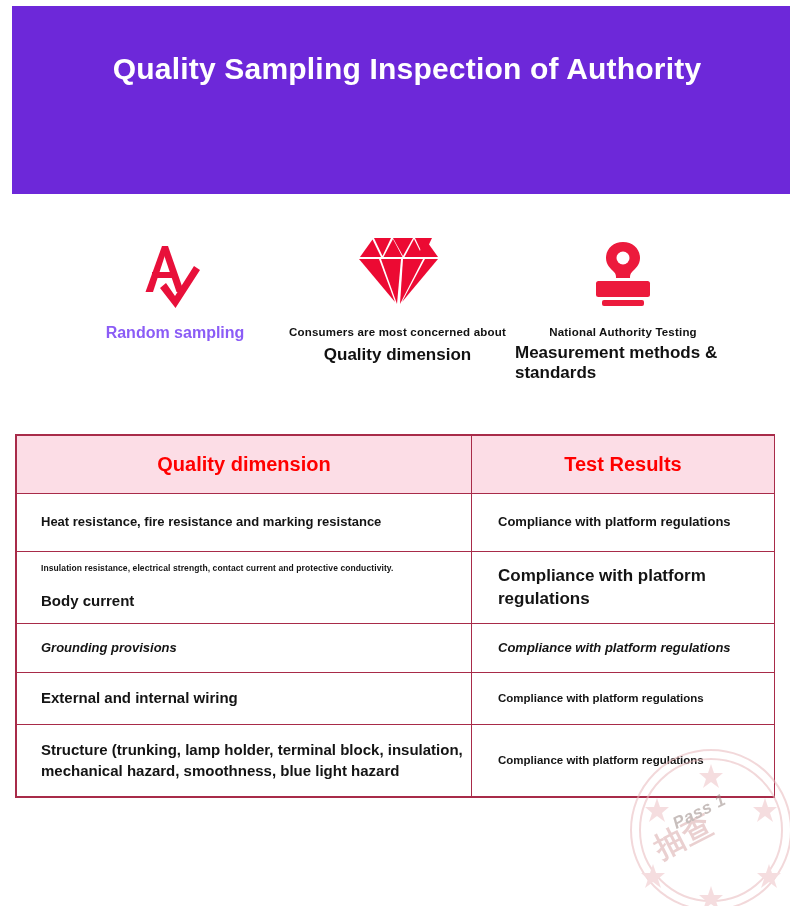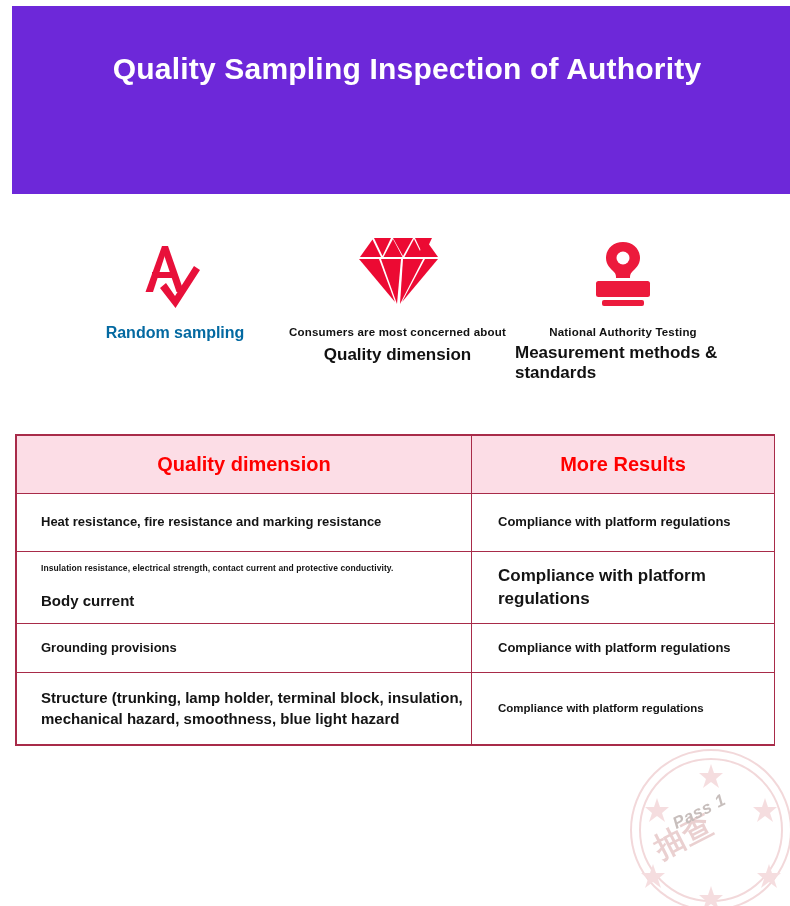--- a/index.html
+++ b/index.html
@@ -74,21 +74,21 @@
     display: flex;
     align-items: flex-end;
     justify-content: center;
   }
   .feat-1 .feat-icon { justify-content: center; }
 
   .feat-label-main {
     text-align: center;
     font-size: 16px;
     font-weight: bold;
-    color: #0369a1;
+    color: #8b5cf6;
     margin-top: 14px;
     line-height: 1.12;
   }
   .feat-label-small {
     text-align: center;
     font-size: 11.5px;
     font-weight: bold;
     color: #111111;
     letter-spacing: 0.2px;
     margin-top: 16px;
@@ -152,21 +152,21 @@
 
   .s-sm   { font-size: 11.5px; line-height: 1.35; }
   .s-md   { font-size: 13px;   line-height: 1.42; border-radius: 26px; }
   .s-lg   { font-size: 15px;   line-height: 1.38; }
   .s-xl   { font-size: 17px;   line-height: 1.35; }
   .s-tiny { font-size: 8.5px;  line-height: 1.35; letter-spacing: 0.1px; }
 
   .row-h1 { height: 58px; }
   .row-h2 { height: 72px; padding-left: 18px; }
   .row-h3 { height: 49px; }
-  .row-h4 { height: 49px; }
+  .row-h4 { height: 49px; font-style: italic; }
   .row-h5 { height: 52px; }
   .row-h6 { height: 72px; }
 
   
   .stamp {
     position: absolute;
     left: 627px;
     top: 746px;
     width: 168px;
     height: 168px;
@@ -258,38 +258,42 @@
 
 <div class="table-wrap">
   <table class="qtable">
     <colgroup>
         <col class="c1">
         <col class="c2">
       </colgroup>
     <thead>
       <tr>
         <th>Quality dimension</th>
-        <th>More Results</th>
+        <th>Test Results</th>
       </tr>
     </thead>
     <tbody>
       <tr class="row-h1">
         <td class="s-md">Heat resistance, fire resistance and marking resistance</td>
         <td class="res s-md">Compliance with platform regulations</td>
       </tr>
       <tr class="row-h2">
         <td>
           <div class="s-tiny">Insulation resistance, electrical strength, contact current and protective conductivity.</div>
           <div class="s-lg" style="margin-top:16px;">Body current</div>
         </td>
         <td class="res s-xl">Compliance with platform regulations</td>
       </tr>
       <tr class="row-h4">
         <td class="s-md">Grounding provisions</td>
         <td class="res s-md">Compliance with platform regulations</td>
+      </tr>
+      <tr class="row-h5">
+        <td class="s-lg">External and internal wiring</td>
+        <td class="res s-sm">Compliance with platform regulations</td>
       </tr>
       <tr class="row-h6">
         <td class="s-lg">Structure (trunking, lamp holder, terminal block, insulation, mechanical hazard, smoothness, blue light hazard</td>
         <td class="res s-sm">Compliance with platform regulations</td>
       </tr>
     </tbody>
   </table>
 </div>
 
 <div class="stamp">

